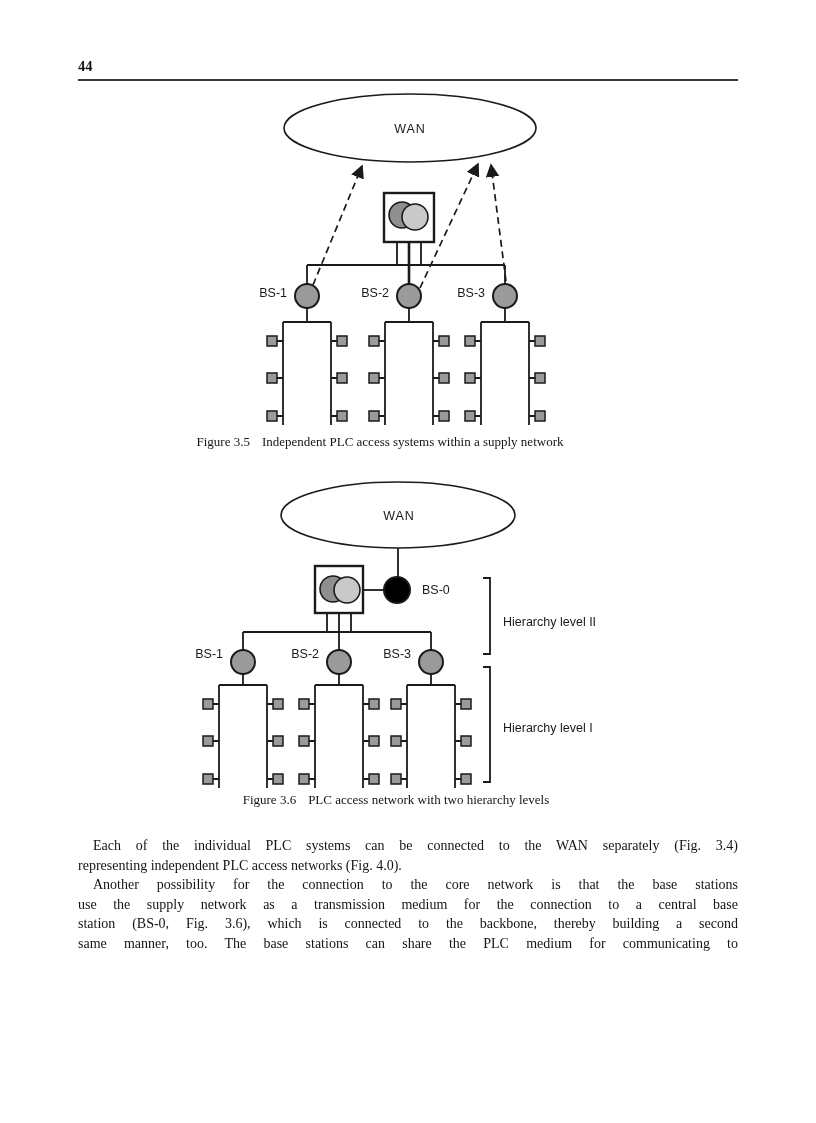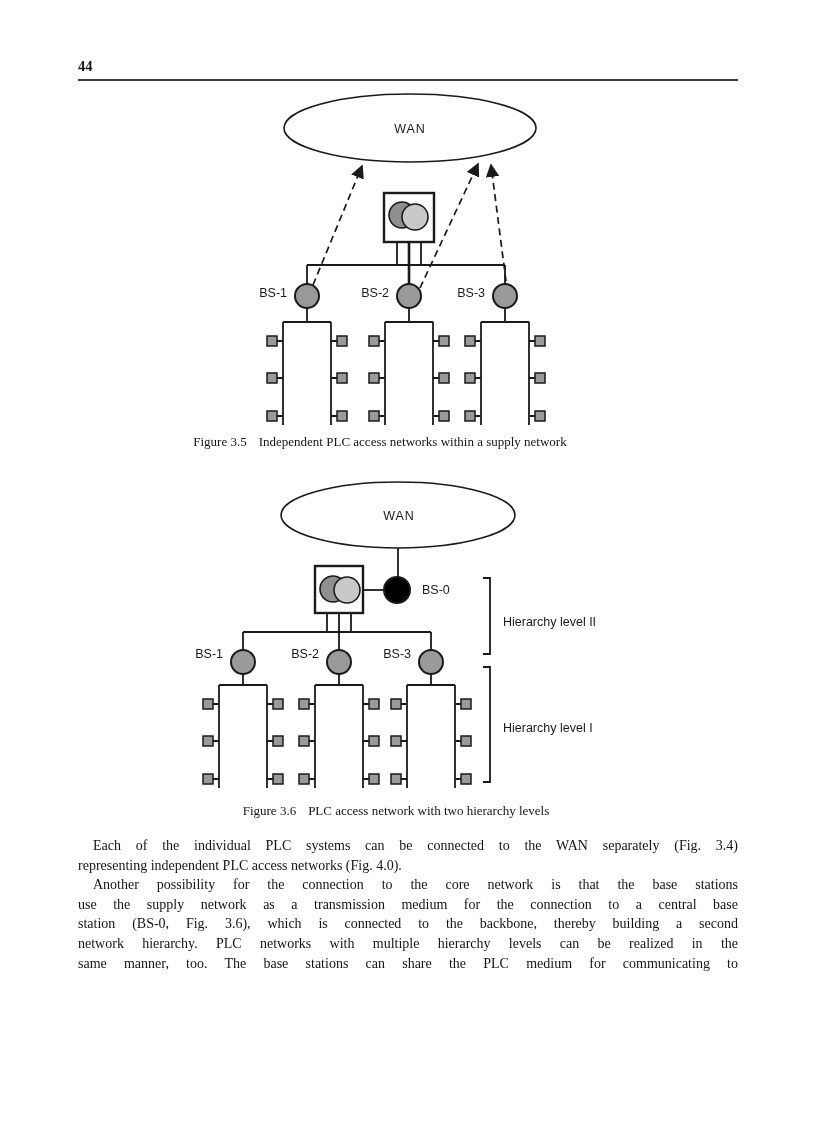--- a/index.html
+++ b/index.html
@@ -21,21 +21,21 @@
   .page-num{font-weight:bold;}
   .rule{position:absolute;left:78px;top:79px;width:660px;height:2px;background:#3a3a3a;}
   
   .figsvg{position:absolute;}
   .fig35{left:150px;top:90px;}
   .fig36{left:150px;top:480px;}
   .caption{
     position:absolute;text-align:center;font-size:13px;white-space:nowrap;
   }
   .cap35{left:78px;top:434px;width:604px;}
-  .cap36{left:78px;top:792px;width:636px;margin-top:11px;}
+  .cap36{left:78px;top:792px;width:636px;}
   .capnum{font-weight:normal;margin-right:12px;}
   
   .ln{stroke:#1a1a1a;stroke-width:1.8;fill:none;}
   .lnthick{stroke:#1a1a1a;stroke-width:2.6;fill:none;}
   .shape{fill:#ffffff;stroke:#1a1a1a;stroke-width:1.6;}
   .boxr{fill:#ffffff;stroke:#1a1a1a;stroke-width:2.4;}
   .bsc{stroke:#1a1a1a;stroke-width:2;}
   .unitc{stroke:#1a1a1a;stroke-width:1.6;}
   .dash{stroke:#1a1a1a;stroke-width:1.7;fill:none;stroke-dasharray:7 4.5;}
   .sq{fill:#9a9a9a;stroke:#1a1a1a;stroke-width:1.5;}
@@ -108,21 +108,21 @@
     <text class="dlbl" x="239" y="207" text-anchor="end">BS-2</text>
     <text class="dlbl" x="335" y="207" text-anchor="end">BS-3</text>
 
     <path class="ln" d="M157,218 V232 M259,218 V232 M355,218 V232"></path>
     <use href="#ladder" x="117" y="230"></use>
     <use href="#ladder" x="219" y="230"></use>
     <use href="#ladder" x="315" y="230"></use>
   </svg>
 
   <div class="caption cap35">
-    <span class="capnum">Figure 3.5</span><span>Independent PLC access networks within a supply network</span>
+    <span class="capnum">Figure 3.5</span><span>Independent PLC access systems within a supply network</span>
   </div>
 
   <svg class="figsvg fig36" width="560" height="314" viewBox="0 0 560 314">
 
     <ellipse class="shape" cx="248" cy="35" rx="117" ry="33"></ellipse>
     <text class="wanlbl" x="249" y="40" text-anchor="middle">WAN</text>
 
     <path class="ln" d="M248,68 V97"></path>
     <circle class="bsc" cx="247" cy="110" r="13" fill="#000000"></circle>
     <text class="dlbl" x="272" y="114" text-anchor="start">BS-0</text>
@@ -158,17 +158,16 @@
   <div class="caption cap36">
     <span class="capnum">Figure 3.6</span><span>PLC access network with two hierarchy levels</span>
   </div>
 
   <div class="bodytext">
     <div class="line jl indent">Each of the individual PLC systems can be connected to the WAN separately (Fig. 3.4)</div>
     <div class="line ll">representing independent PLC access networks (Fig. 4.0).</div>
     <div class="line jl indent">Another possibility for the connection to the core network is that the base stations</div>
     <div class="line jl">use the supply network as a transmission medium for the connection to a central base</div>
     <div class="line jl">station (BS-0, Fig. 3.6), which is connected to the backbone, thereby building a second</div>
-    <div class="line jl">network hierarchy. PLC networks with multiple hierarchy levels can be realized in the</div>
     <div class="line jl">same manner, too. The base stations can share the PLC medium for communicating to</div>
   </div>
 
 </div>
 
 </body></html>

